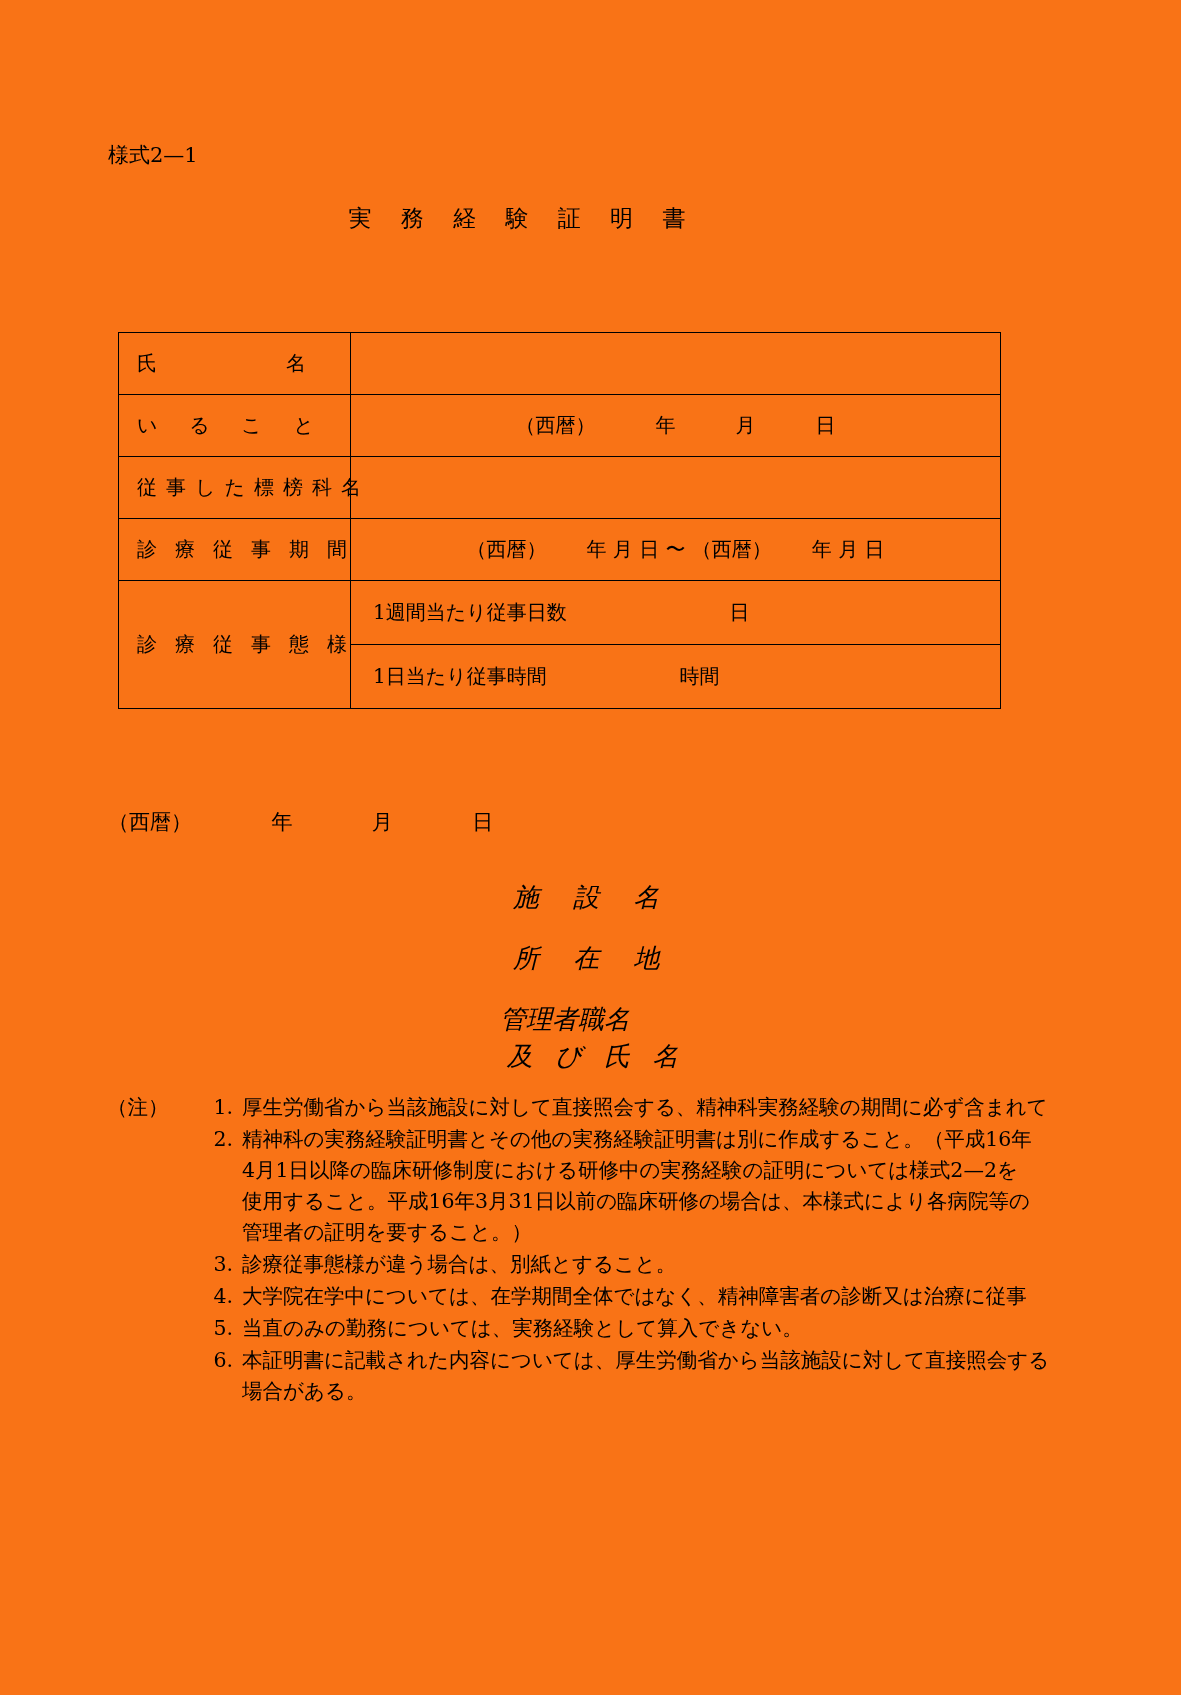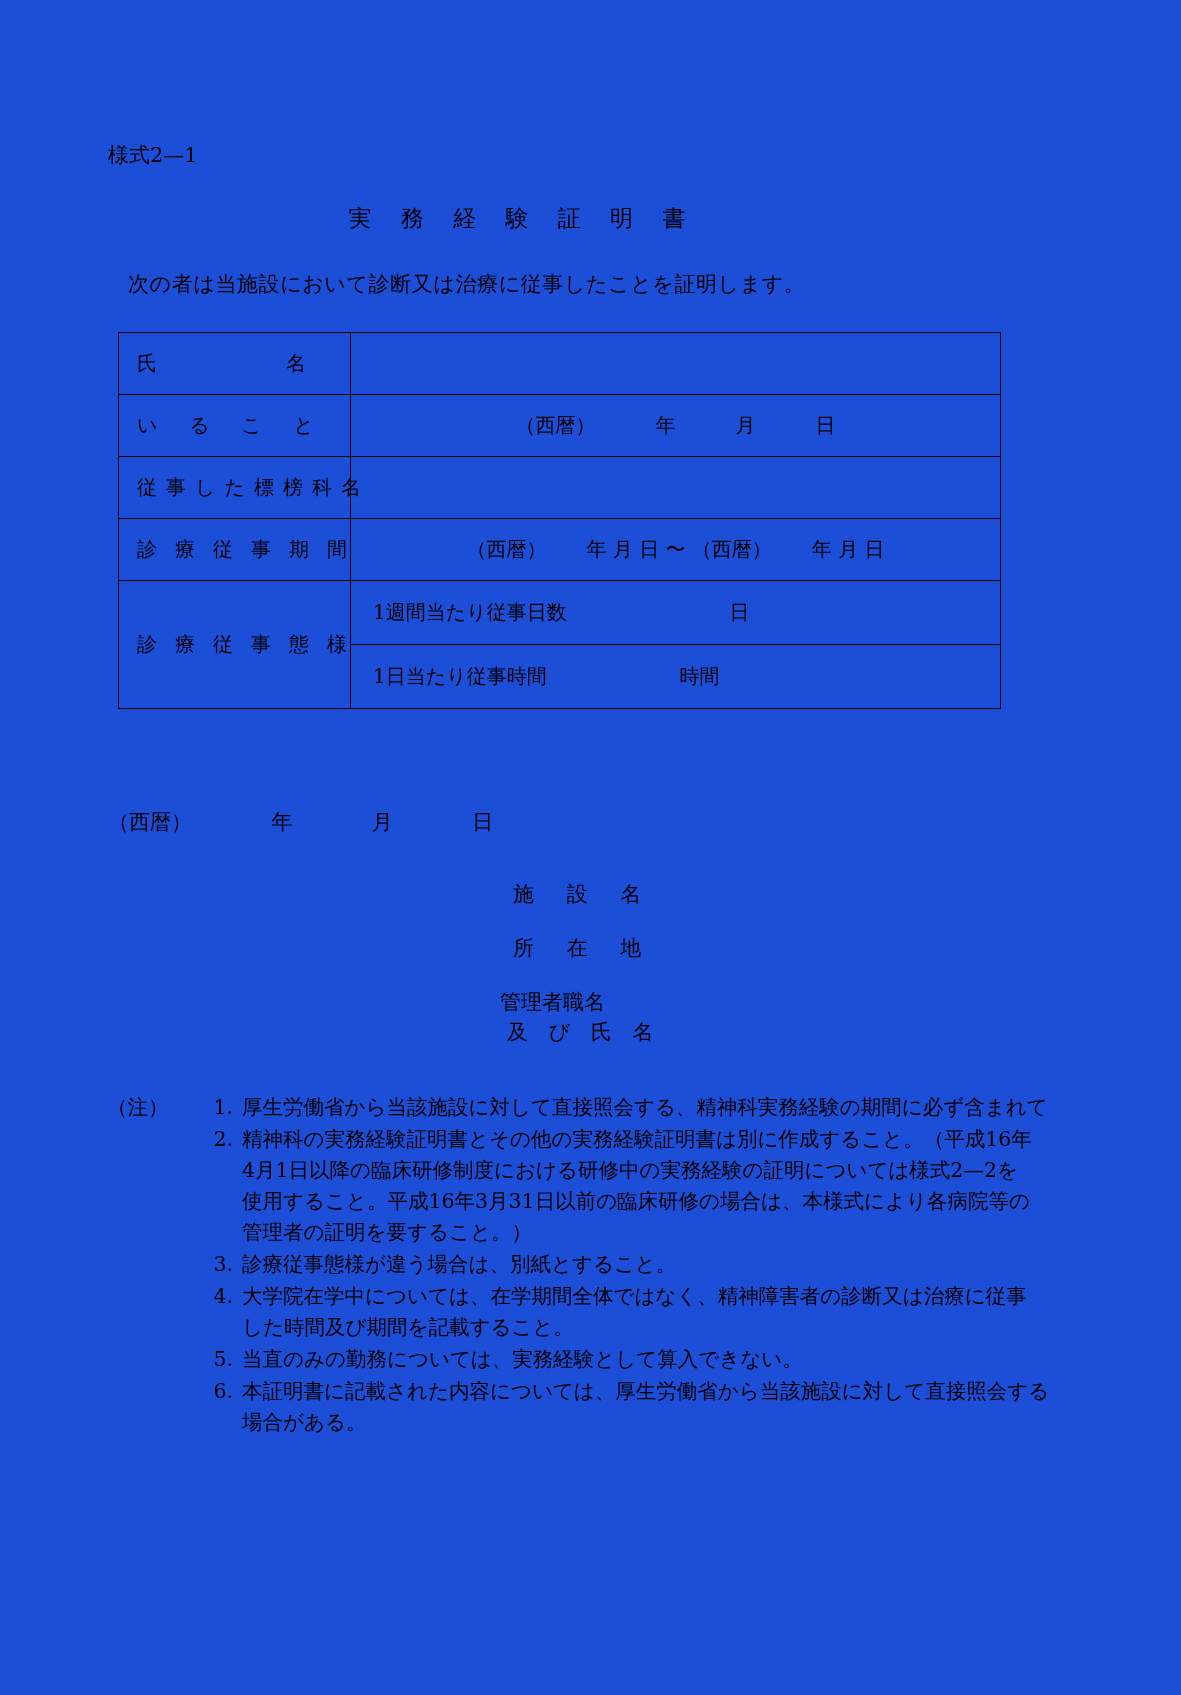--- a/index.html
+++ b/index.html
@@ -13,21 +13,21 @@
     position: relative;
     font-family: "DejaVu Serif", "Liberation Serif", serif;
     color: #000000;
     overflow: hidden;
   }
   .page {
     position: absolute;
     left: 0; top: 0;
     width: 1181px;
     height: 1695px;
-    background: #1d4ed8;
+    background: #f97316;
   }
 
   
   .form-code {
     position: absolute;
     left: 108px;
     top: 141px;
     font-size: 21px;
     letter-spacing: 0px;
     white-space: nowrap;
@@ -113,21 +113,22 @@
     font-size: 21px;
     white-space: nowrap;
   }
   .date-line .g { display: inline-block; width: 66px; }
 
   
   .sig-block {
     position: absolute;
     left: 500px;
     top: 880px;
-    font-size: 21px;
+    font-size: 26px;
+    font-style: italic;
   }
   .sig-line {
     margin-bottom: 26px;
     white-space: nowrap;
     letter-spacing: 13px;
     text-indent: 13px;
   }
   .sig-line.tight { margin-bottom: 2px; letter-spacing: 0px; text-indent: 0; }
   .sig-line.tight2 { margin-bottom: 0px; letter-spacing: 7px; text-indent: 7px; }
 
@@ -172,21 +173,20 @@
 </style>
 </head>
 <body>
 
 <div class="page">
 
   <div class="form-code">様式2—1</div>
 
   <div class="doc-title">実 務 経 験 証 明 書</div>
 
-  <div class="lead-sentence">次の者は当施設において診断又は治療に従事したことを証明します。</div>
 
   <table class="form-table">
     <tbody>
       <tr class="row-h">
         <td class="lbl">
           <span class="spaced-wide">氏名</span>
         </td>
         <td class="val"></td>
       </tr>
       <tr class="row-h">
@@ -269,21 +269,20 @@
         <span class="note-num">3.</span>
         <span class="note-text">
           <span class="ln">診療従事態様が違う場合は、別紙とすること。</span>
         </span>
       </li>
 
       <li class="note-item">
         <span class="note-num">4.</span>
         <span class="note-text">
           <span class="ln">大学院在学中については、在学期間全体ではなく、精神障害者の診断又は治療に従事</span>
-          <span class="ln">した時間及び期間を記載すること。</span>
         </span>
       </li>
 
       <li class="note-item">
         <span class="note-num">5.</span>
         <span class="note-text">
           <span class="ln">当直のみの勤務については、実務経験として算入できない。</span>
         </span>
       </li>
 

